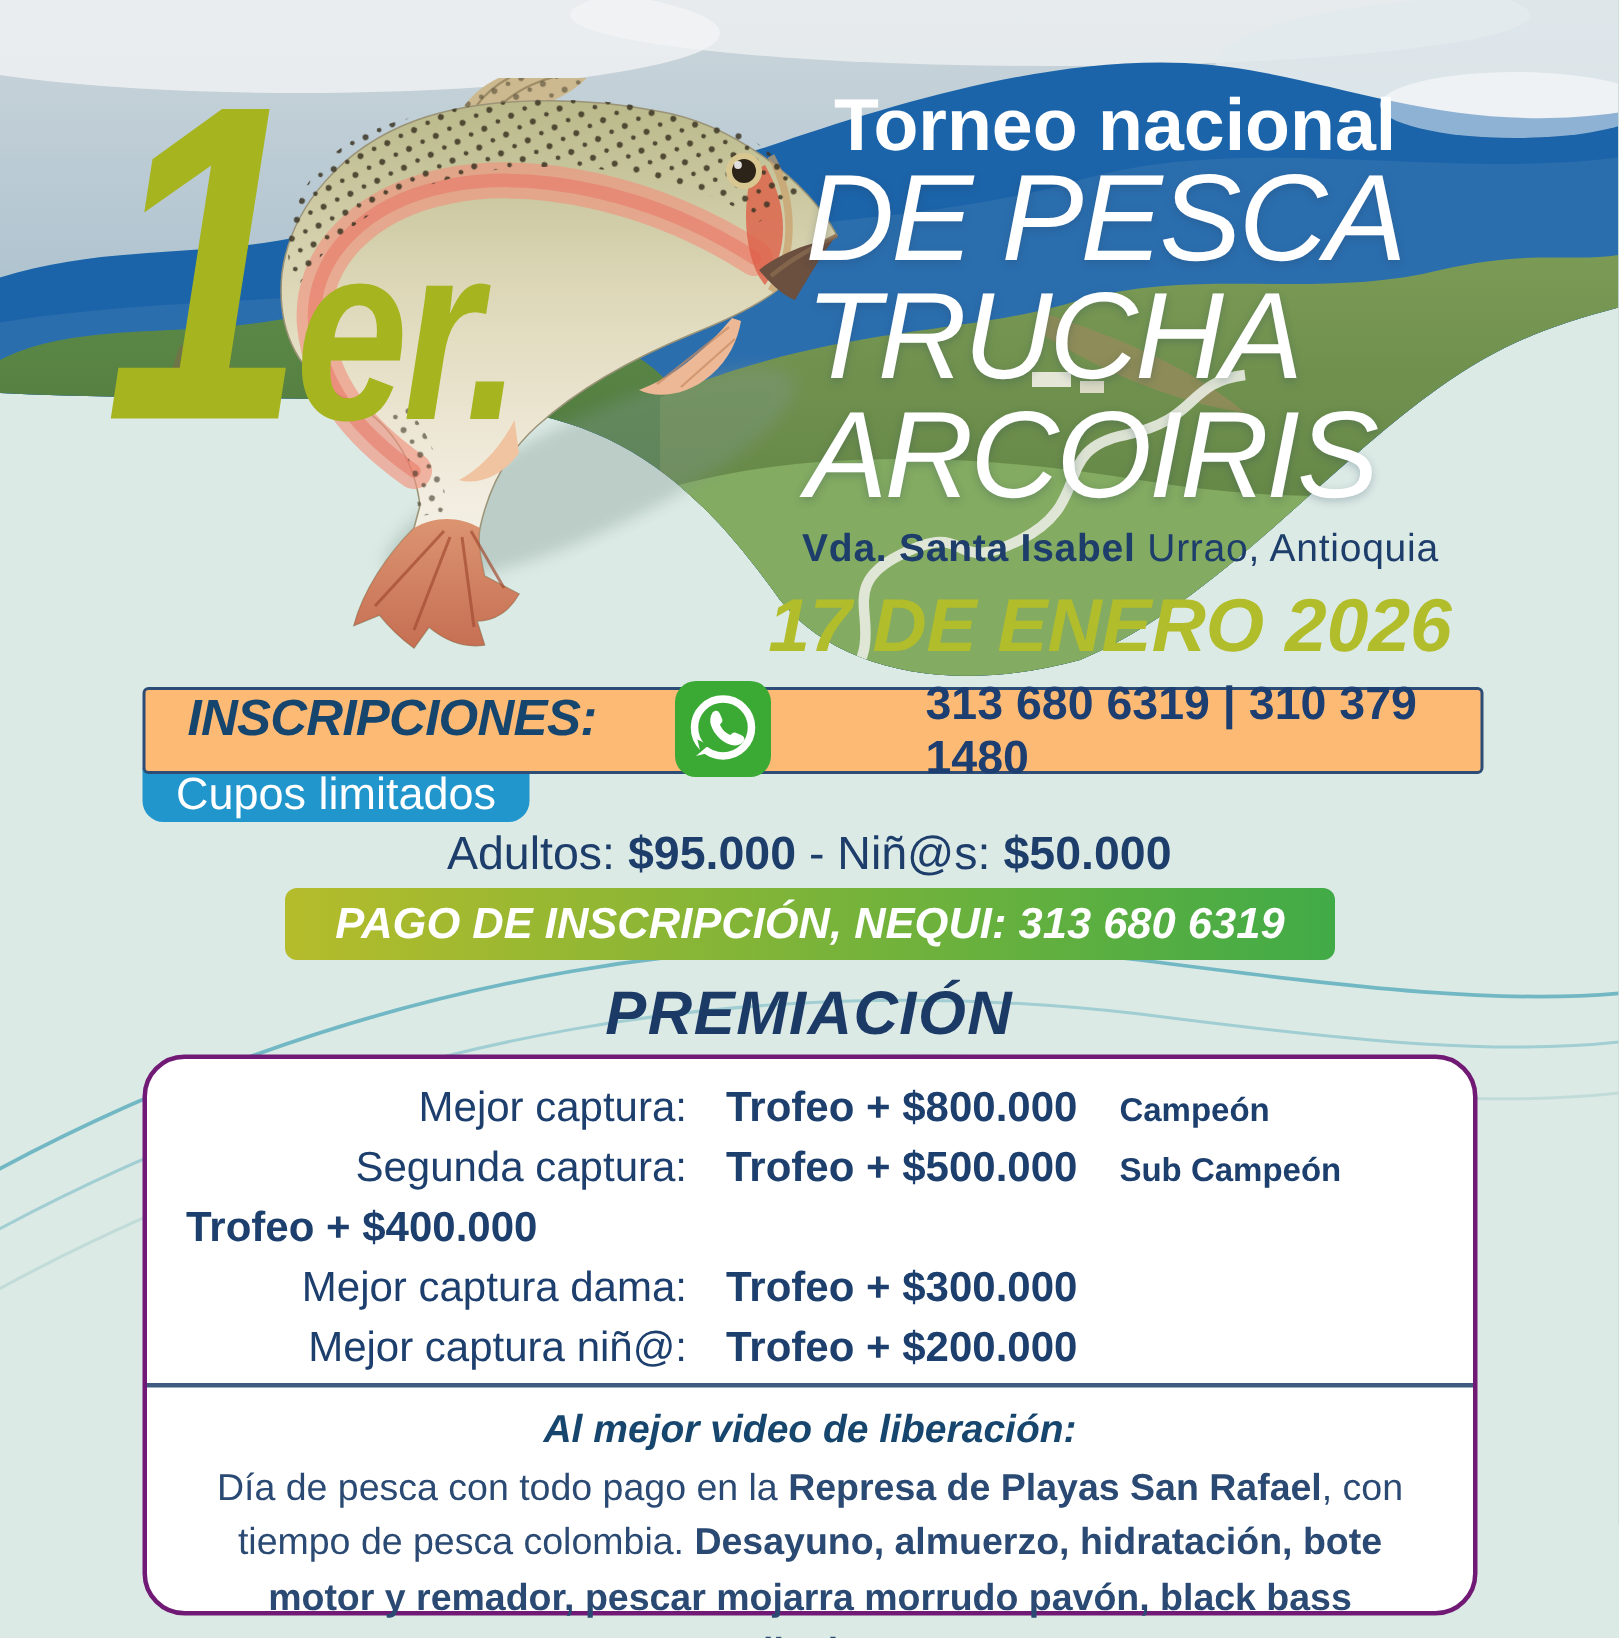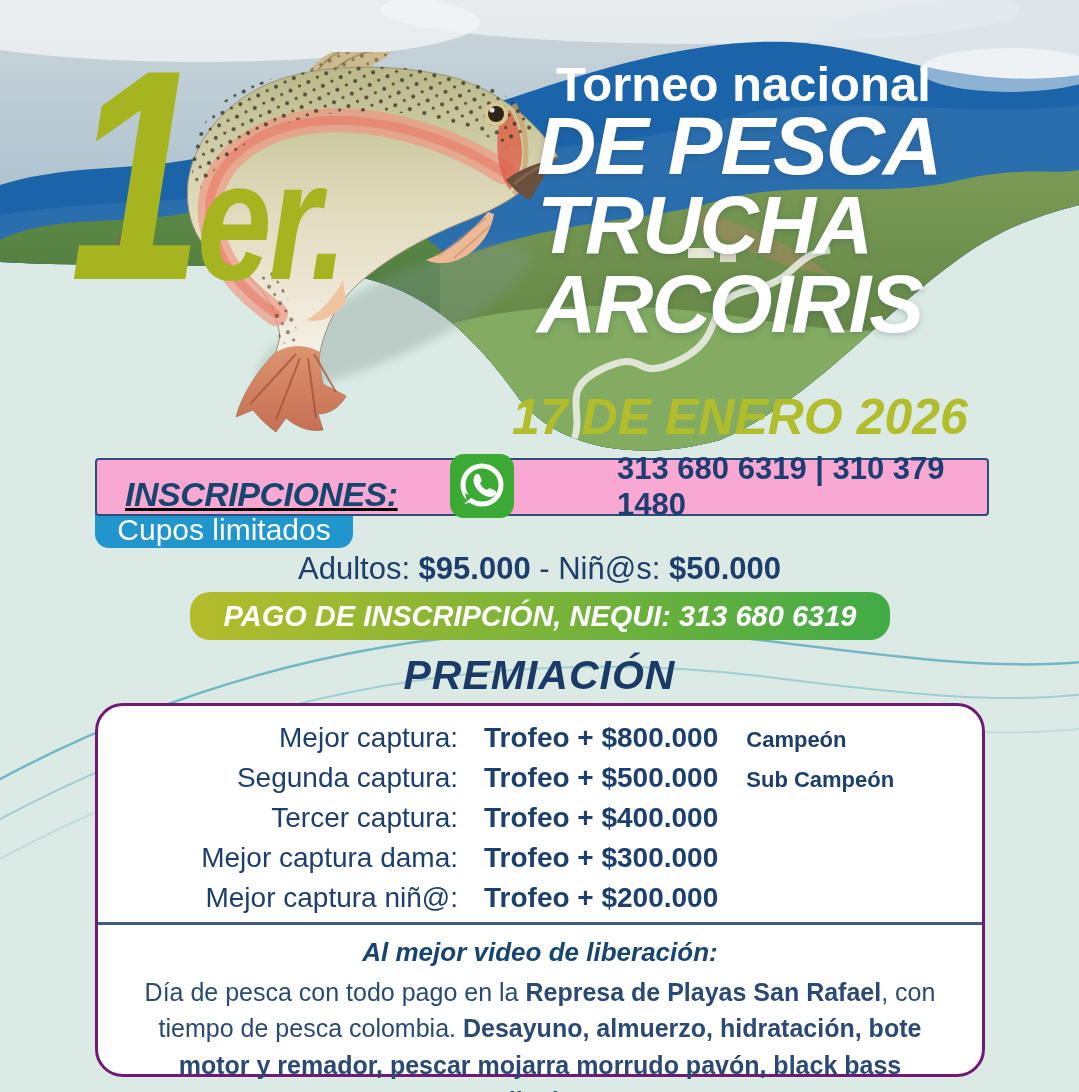--- a/index.html
+++ b/index.html
@@ -20,47 +20,47 @@
   .edition{position:absolute;left:70px;top:65px;z-index:3;color:#a6b41f;
     font-style:italic;font-weight:900;line-height:220px;white-space:nowrap;
     transform:scaleX(.8);transform-origin:left top;letter-spacing:-8px;}
   .edition .big{font-size:300px;}
   .edition .small{font-size:168px;letter-spacing:-4px;}
 
   
   .kicker{position:absolute;left:556px;top:56px;z-index:3;color:#ffffff;
     font-weight:800;font-size:49px;letter-spacing:0px;}
   .main-title{position:absolute;left:537px;top:106px;z-index:3;color:#ffffff;
-    font-weight:700;font-style:italic;font-size:82px;line-height:79px;letter-spacing:-2px;
+    font-weight:400;font-style:italic;font-size:82px;line-height:79px;letter-spacing:-2px;
     text-shadow:0 2px 6px rgba(30,60,90,.25);}
   .location{position:absolute;left:527px;top:350px;width:440px;z-index:3;text-align:center;
     color:#1d3d6b;font-size:26px;letter-spacing:.5px;}
   .location .seg-b{font-weight:bold;}
   .event-date{position:absolute;left:500px;top:388px;width:480px;z-index:3;text-align:center;
     color:#b2bd2b;font-weight:900;font-style:italic;font-size:50px;letter-spacing:0;}
 
   
   .insc-bar{position:absolute;left:95px;top:458px;width:890px;height:54px;z-index:4;
-    background:#f9a8d4;border:2px solid #2d4d77;border-radius:4px;
-    display:flex;align-items:flex-end;text-decoration:underline;}
+    background:#fdba74;border:2px solid #2d4d77;border-radius:4px;
+    display:flex;align-items:flex-start;}
   .insc-label{margin-left:28px;color:#16456e;font-weight:900;font-style:italic;font-size:34px;letter-spacing:-.5px;}
   .insc-phones{position:absolute;left:520px;top:0;height:100%;display:flex;align-items:center;
     color:#1c3e70;font-weight:bold;font-size:31px;letter-spacing:0;}
   .wa-wrap{position:absolute;left:352px;top:-7px;width:66px;height:66px;}
 
   .chip{position:absolute;left:95px;top:512px;width:258px;height:36px;z-index:3;
     background:#2196cc;border-radius:0 0 14px 14px;display:flex;align-items:center;justify-content:center;
     color:#ffffff;font-size:30px;}
 
   .prices{position:absolute;left:0;top:551px;width:1079px;z-index:3;text-align:center;
     color:#1d3d6b;font-size:31px;}
   .prices .seg-b{font-weight:bold;}
 
   .pago-bar{position:absolute;left:190px;top:592px;width:700px;height:48px;z-index:3;
-    background:linear-gradient(90deg,#b5bc2b,#41ab47);border-radius:20px;
+    background:linear-gradient(90deg,#b5bc2b,#41ab47);border-radius:8px;
     display:flex;align-items:center;justify-content:center;
     color:#ffffff;font-weight:900;font-style:italic;font-size:29px;letter-spacing:0;}
 
   .premiacion{position:absolute;left:0;top:652px;width:1079px;z-index:3;text-align:center;
     color:#1c3a66;font-weight:900;font-style:italic;font-size:41px;letter-spacing:1px;}
 
   
   .card{position:absolute;left:95px;top:703px;width:890px;height:374px;z-index:3;
     background:#ffffff;border:3px solid #701a75;border-radius:28px;box-sizing:border-box;
     display:flex;flex-direction:column;}
@@ -204,20 +204,21 @@
   <div class="edition">
     <span class="big">1</span><span class="small">er.</span>
   </div>
 
   <div class="kicker">Torneo nacional</div>
   <div class="main-title">
     <div>DE PESCA</div>
     <div>TRUCHA</div>
     <div>ARCOIRIS</div>
   </div>
+  <div class="location"><span class="seg-b">Vda. Santa Isabel </span><span>Urrao, Antioquia</span></div>
   <div class="event-date">17 DE ENERO 2026</div>
 
   <div class="insc-bar">
     <span class="insc-label">INSCRIPCIONES:</span>
     <span class="wa-wrap">
       <svg width="66" height="66" viewBox="0 0 66 66">
         <rect x="1" y="1" width="64" height="64" rx="14" fill="#3aaa35"></rect>
         <circle cx="33" cy="32" r="19" fill="none" stroke="#ffffff" stroke-width="5"></circle>
         <path d="M18,49 L24,44 L16,40 Z" fill="#3aaa35"></path>
         <path d="M15,51 L22,45 L27,48 Z" fill="#ffffff"></path>
@@ -239,21 +240,20 @@
       <span class="prize-extra">Campeón</span>
     </div>
 
     <div class="prize-row">
       <span class="prize-label">Segunda captura:</span>
       <span class="prize-value">Trofeo + $500.000</span>
       <span class="prize-extra">Sub Campeón</span>
     </div>
 
     <div class="prize-row">
-      <span class="prize-label">Tercer captura:</span>
       <span class="prize-value">Trofeo + $400.000</span>
       <span class="prize-extra"></span>
     </div>
 
     <div class="prize-row">
       <span class="prize-label">Mejor captura dama:</span>
       <span class="prize-value">Trofeo + $300.000</span>
       <span class="prize-extra"></span>
     </div>
 

